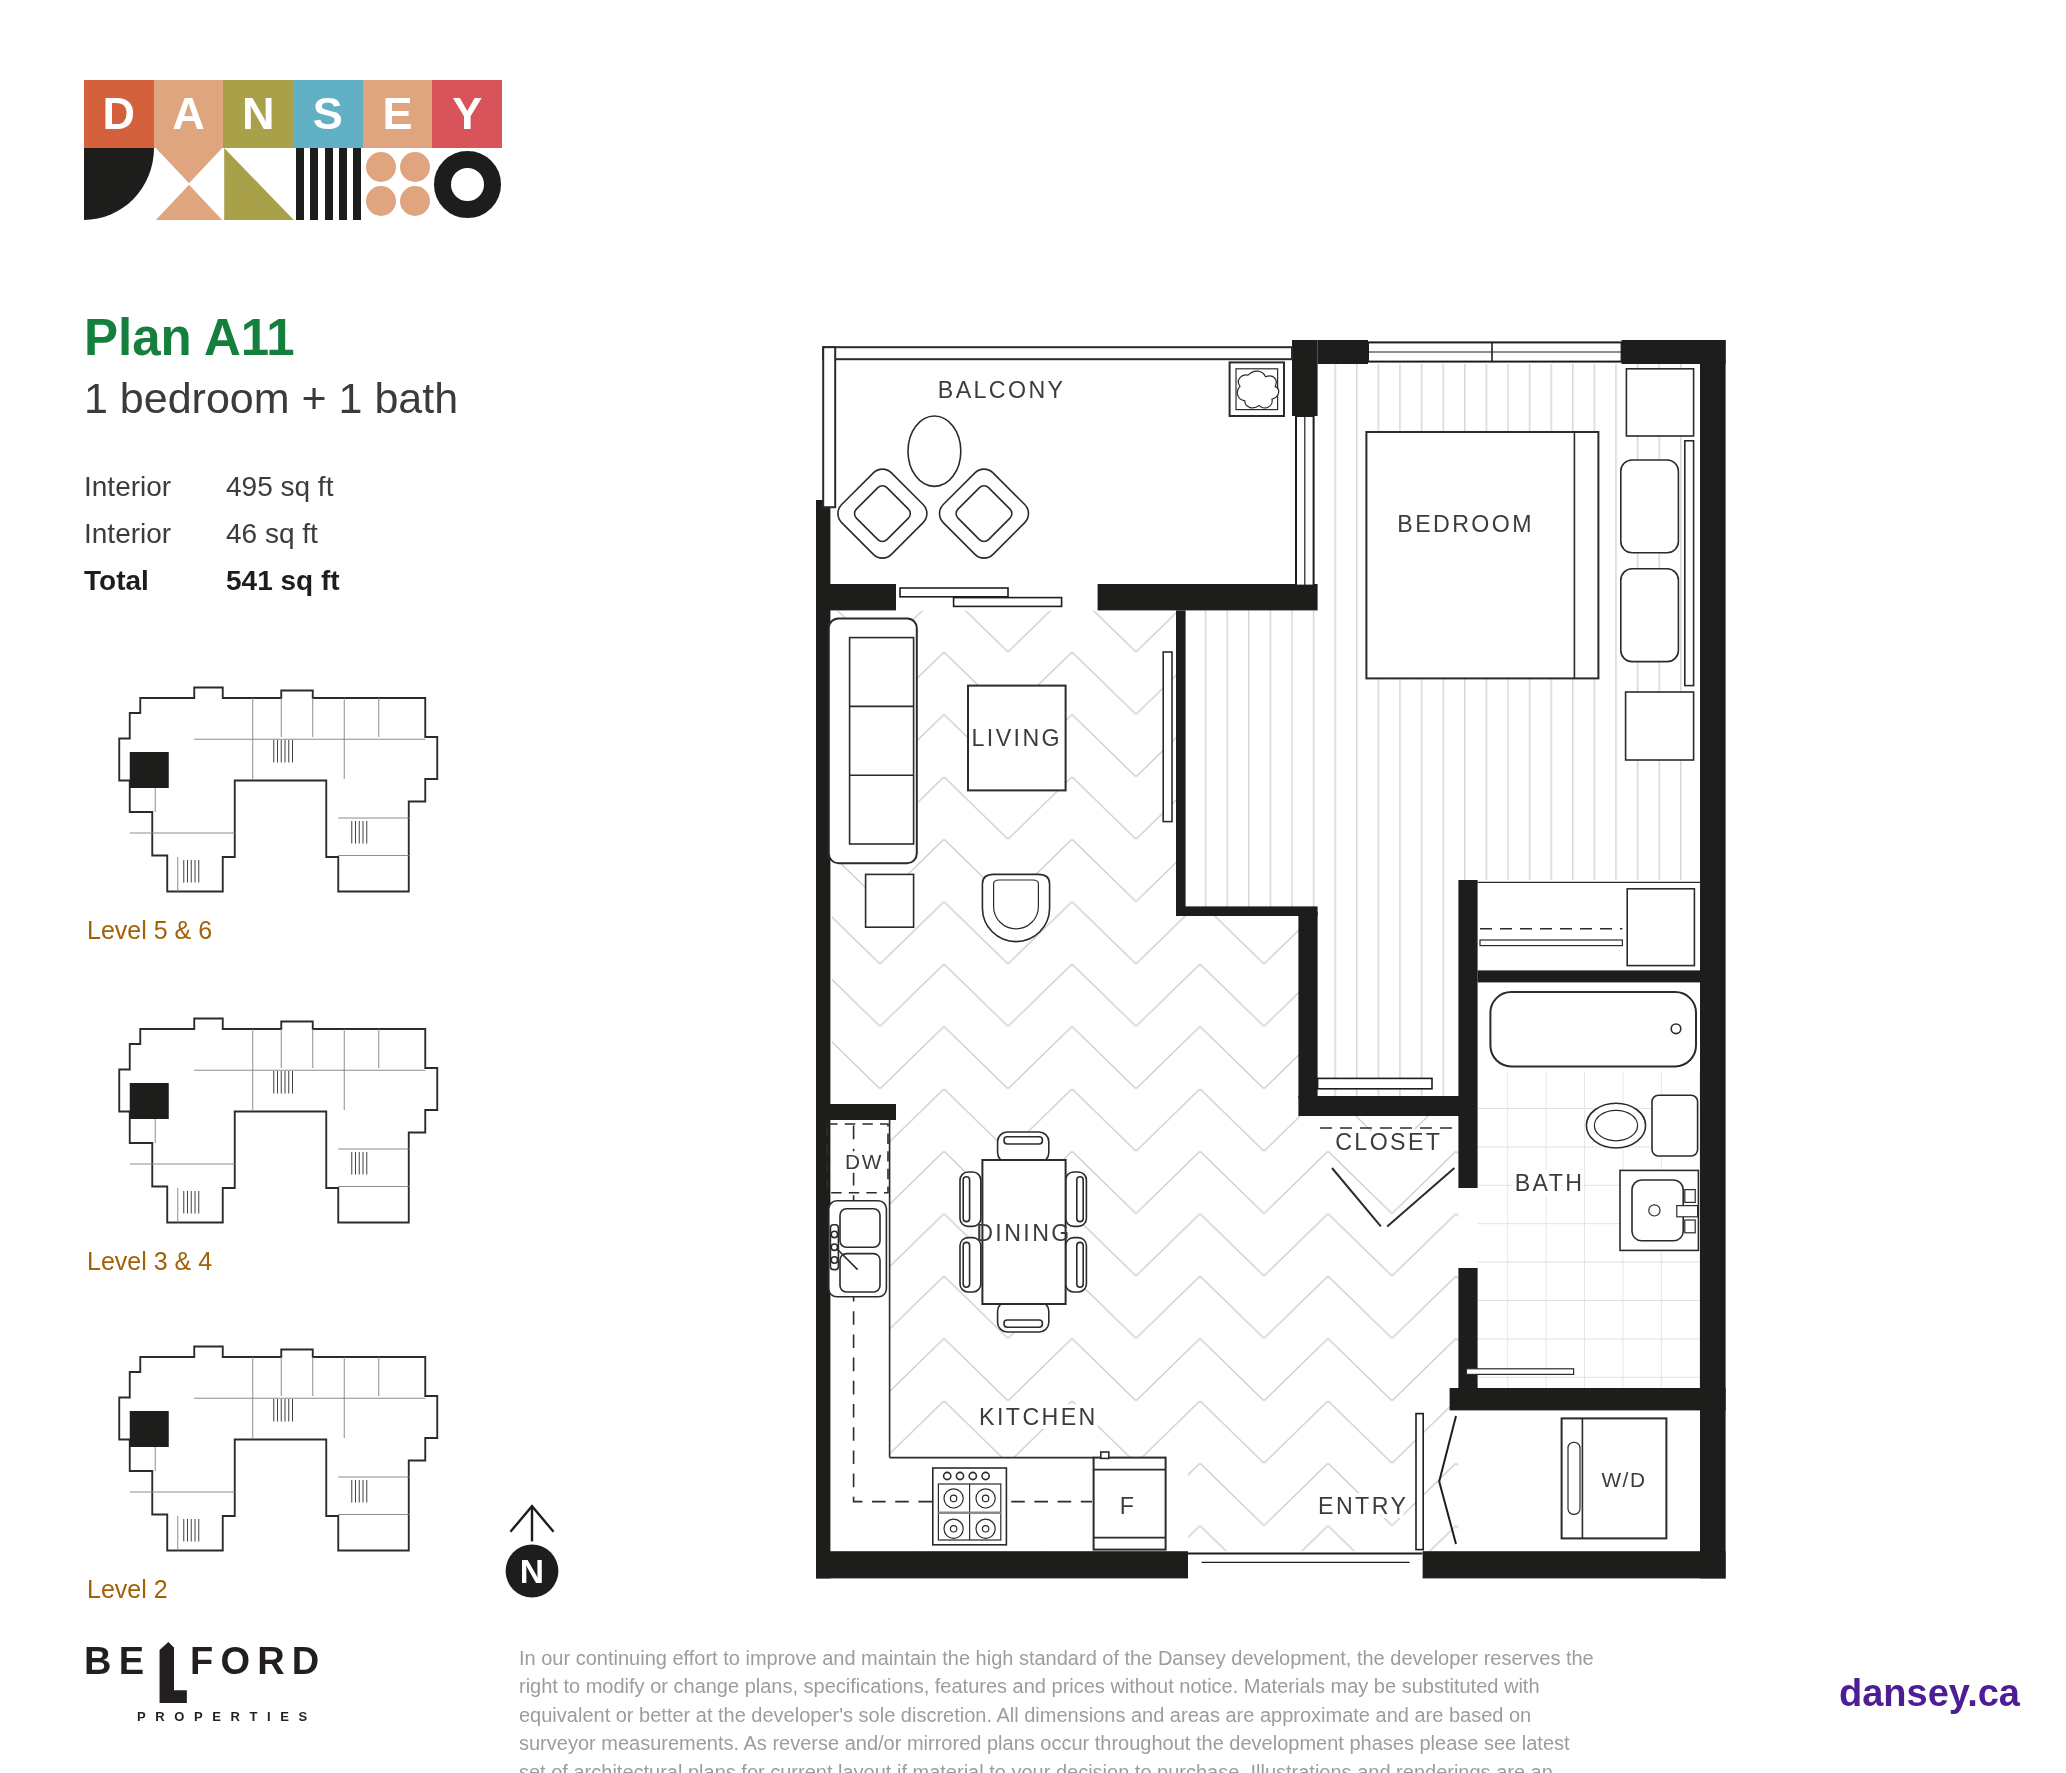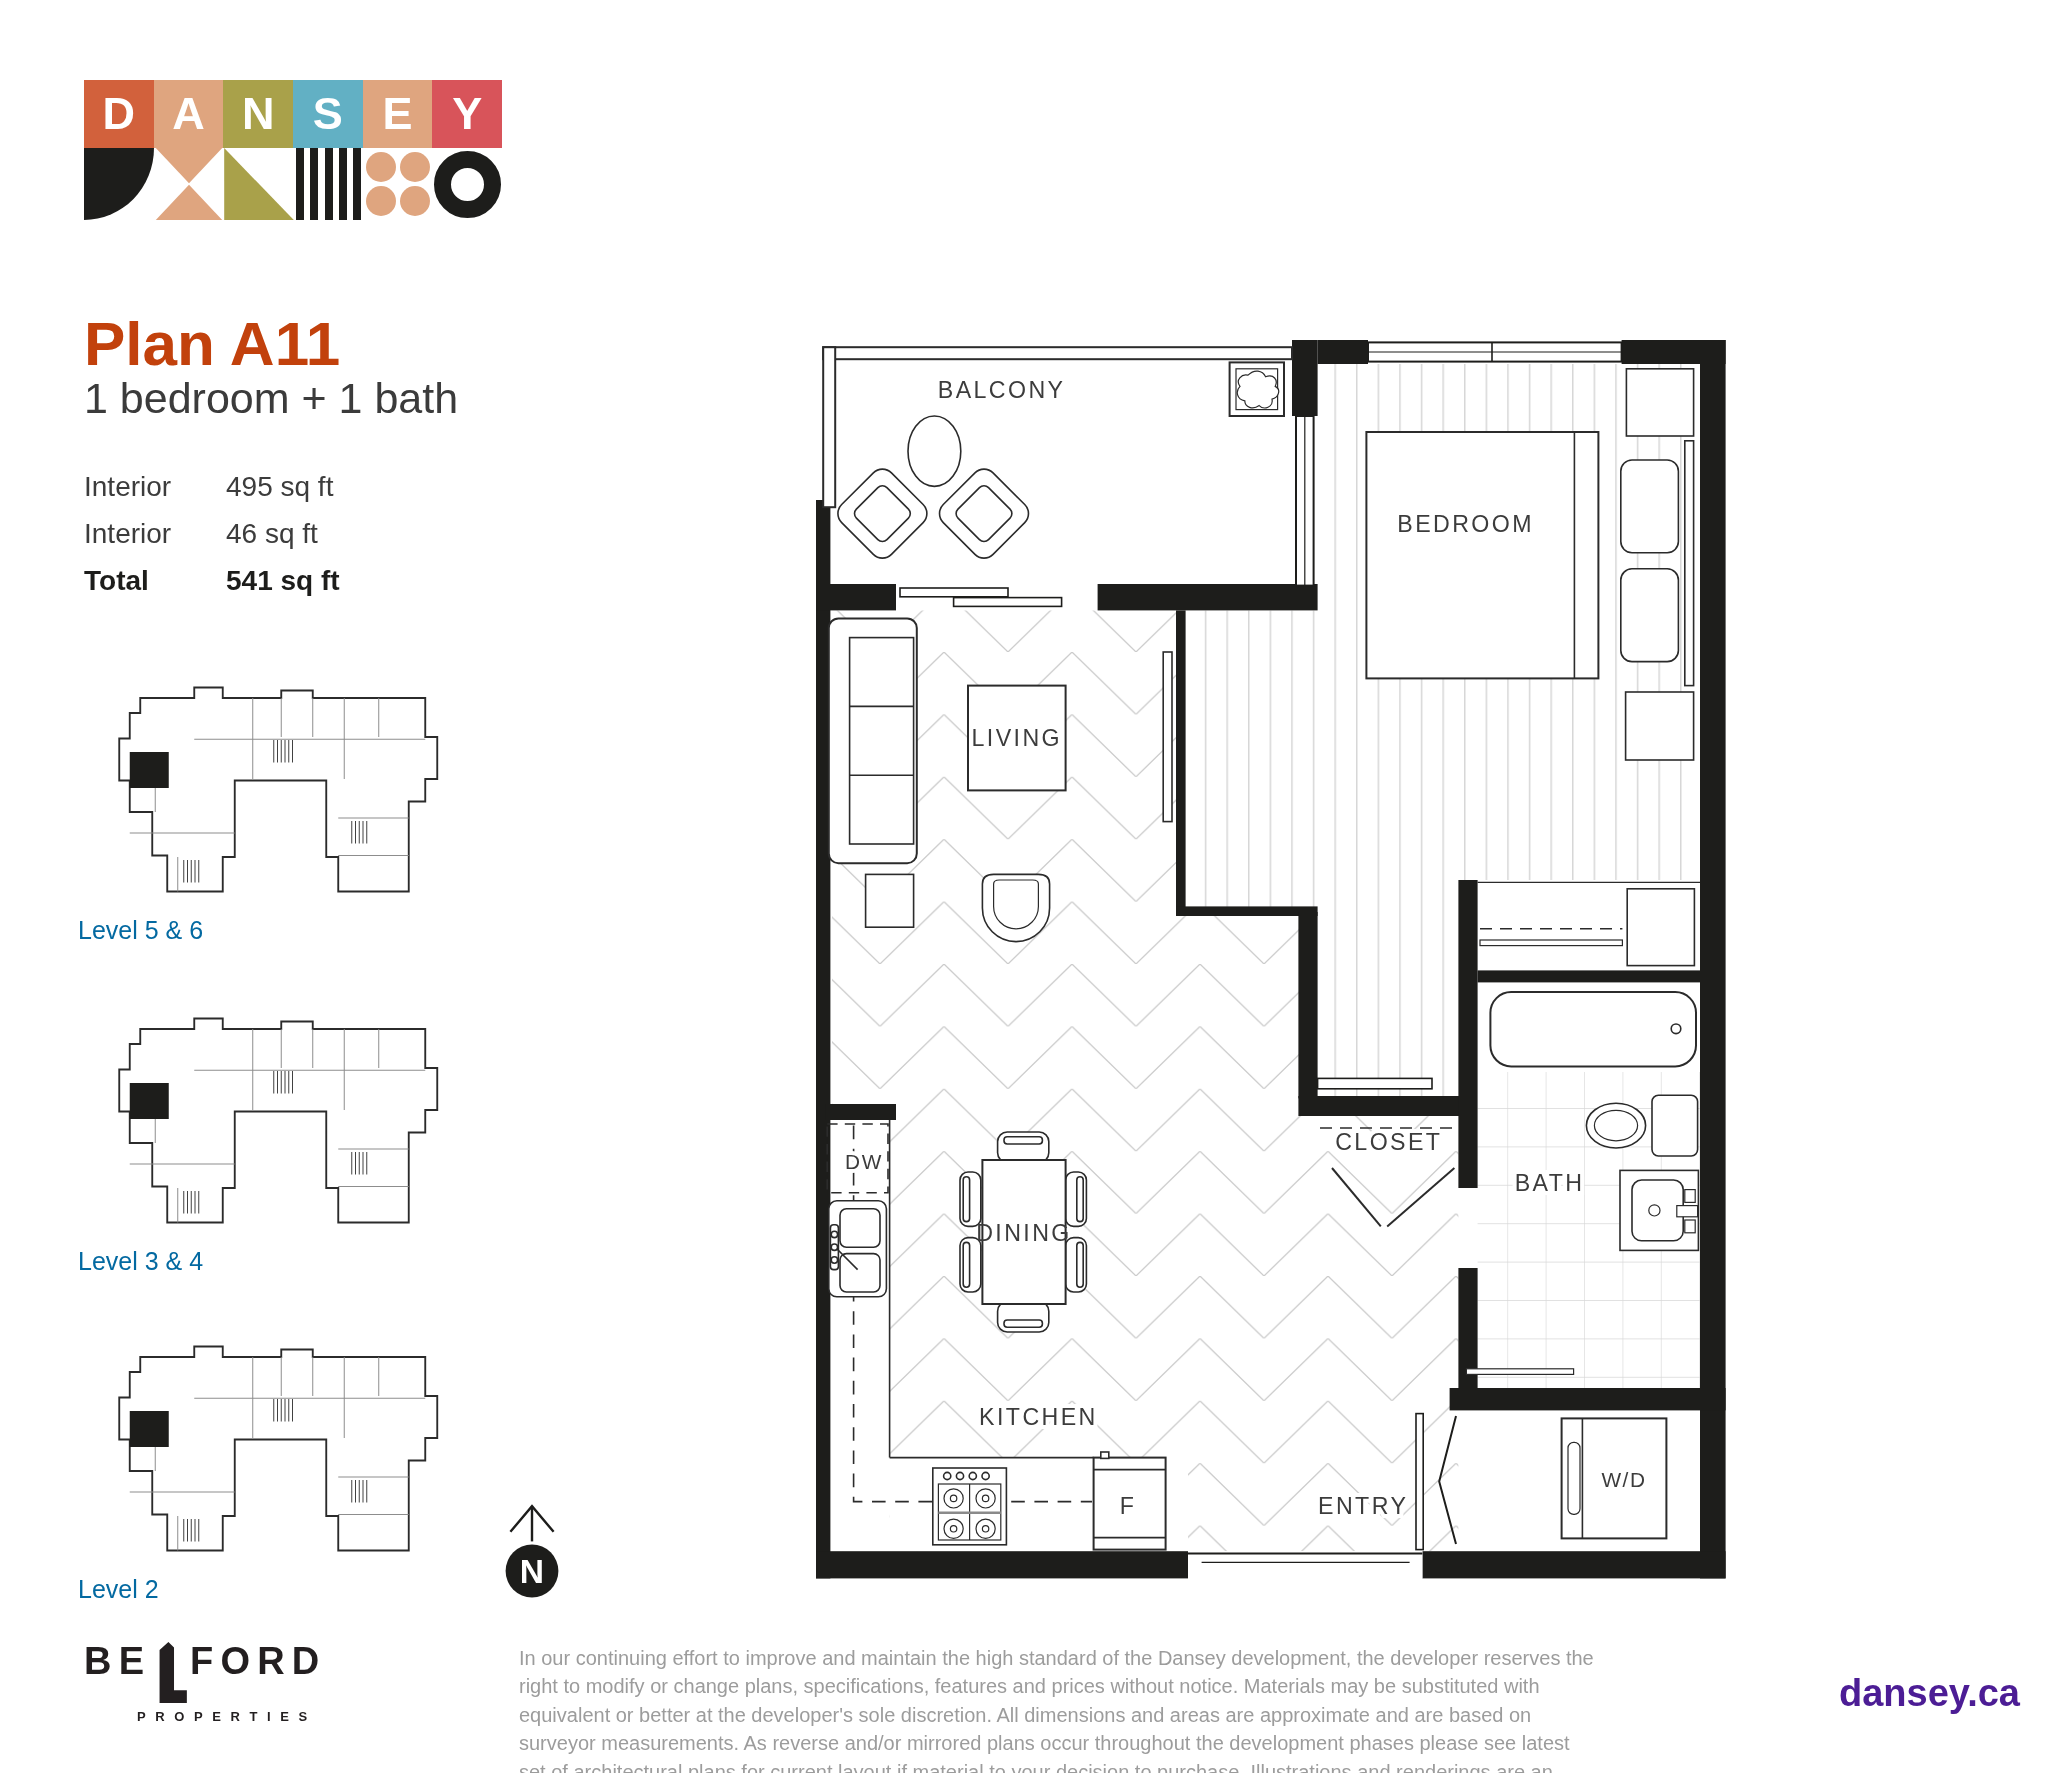--- a/index.html
+++ b/index.html
@@ -14,30 +14,30 @@
   .logo-tile span { color:#fff; font-size:45px; font-weight:bold; }
   .logo-shape { width:70px; height:72px; position:relative; display:flex; align-items:center; justify-content:center; }
   .shape-quarter { width:70px; height:72px; background:#1d1d1b; border-radius:0 0 100% 0; }
   .shape-bars { display:flex; gap:6.4px; height:72px; align-items:stretch; }
   .shape-bars i { width:8px; background:#1d1d1b; }
   .shape-dots { display:grid; grid-template-columns:30px 30px; grid-template-rows:30px 30px; gap:4.8px; }
   .shape-dots i { background:#dfa57f; border-radius:50%; }
   .shape-ring { width:67px; height:67px; border:17.6px solid #1d1d1b; border-radius:50%; }
 
   
-  .plan-title { position:absolute; left:84px; top:308px; font-size:62px; font-weight:bold; color:#c2410c; }
+  .plan-title { position:absolute; left:84px; top:308px; font-size:51px; font-weight:bold; color:#15803d; }
   .plan-subtitle { position:absolute; left:84px; top:374px; font-size:43px; font-weight:300; color:#3b3b3b; }
   .plan-stats { position:absolute; left:84px; top:471px; display:grid;
                 grid-template-columns:142px auto; row-gap:15px; font-size:28px; color:#3c3c3c; }
   .plan-stats .bold { font-weight:bold; color:#1d1d1b; }
 
   
   .keyplan { position:absolute; left:76px; width:384px; }
   .keyplan svg { display:block; }
-  .keyplan-label { margin-top:8px; margin-left:2px; font-size:25px; color:#0369a1; }
+  .keyplan-label { margin-top:8px; margin-left:11px; font-size:25px; color:#a16207; }
   #kp1 { top:668px; } #kp2 { top:999px; } #kp3 { top:1327px; }
 
   
   .compass { position:absolute; left:480px; top:1495px; }
 
   
   .floorplan { position:absolute; left:816px; top:340px; }
   .room-label { font-size:29px; letter-spacing:3px; fill:#3c3c3c; }
   .room-label.small { font-size:26px; letter-spacing:2px; }
   .halo { paint-order:stroke; stroke:#ffffff; stroke-width:10px; }

